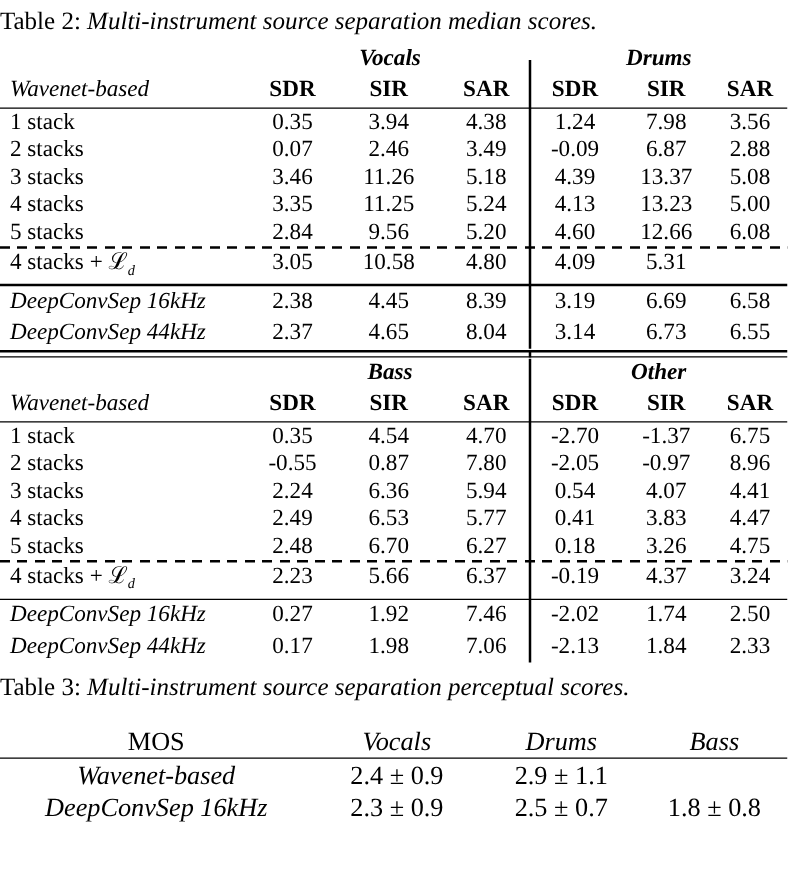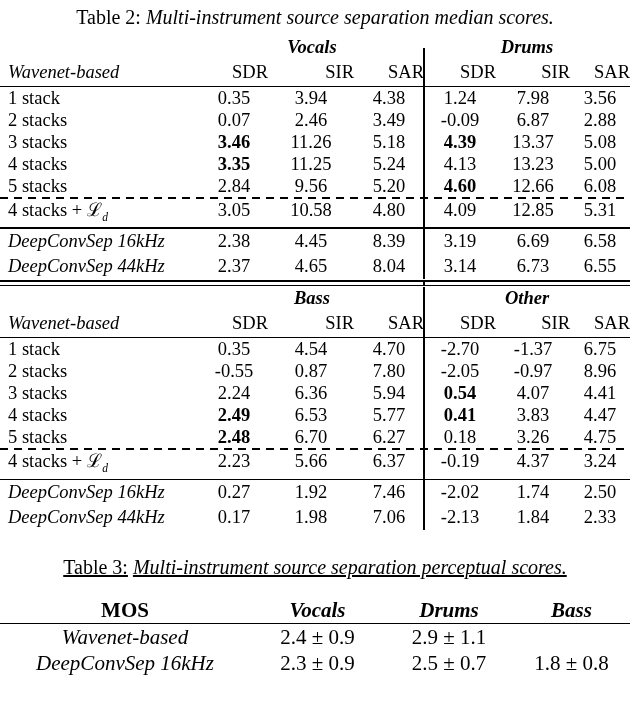--- a/index.html
+++ b/index.html
@@ -7,61 +7,61 @@
   body {
     width: 630px; height: 704px;
     color: #000000;
     font-family: "Liberation Serif", "DejaVu Serif", serif;
     overflow: hidden;
     position: relative;
   }
   .page { padding-top: 5px; }
 
   
-  .caption { text-align: center; font-size: 20px; line-height: 24px; white-space: nowrap; }
+  .caption { text-align: left; font-size: 20px; line-height: 24px; white-space: nowrap; }
   .caption .cap-text { font-style: italic; margin-left: 5px; }
 
   
   .t2 { margin-top: 7px; }
   .t2-section { position: relative; }
   .t2-row {
     display: grid;
     grid-template-columns: 200px 68px 86px 70px 72px 74px 60px;
     line-height: 22px; font-size: 18.5px;
   }
   .t2-group { grid-template-columns: 200px 224px 206px; }
   .t2-span { text-align: center; font-weight: bold; font-style: italic; }
   .t2-head { line-height: 28px; border-bottom: 1.6px solid #000; }
-  .t2-head .t2-cell { font-weight: normal; text-align: right; }
+  .t2-head .t2-cell { font-weight: bold; }
   .t2-label { padding-left: 8px; text-align: left; white-space: nowrap; }
   .t2-cell { text-align: center; white-space: nowrap; }
   .t2-deep { line-height: 25px; }
   .italic { font-style: italic; }
-  .bold { font-weight: bold; }
+  .bold { font-weight: normal; }
   sub.subscript { font-size: 0.62em; font-style: italic; }
 
   
   .rule.solid { height: 1.6px; background: #000; }
   .rule.dashed {
     height: 1.8px;
     background: repeating-linear-gradient(90deg, #000 0 8px, transparent 8px 14px);
   }
 
   
   .vline { position: absolute; left: 423px; width: 1.7px; top: 0; bottom: 0; background: #000; }
   .vline-s1 { top: 12px; }
 
   
   .double-rule { position: relative; margin: 1px 0; }
   .dr-line { height: 1.5px; background: #000; }
   .dr-gap { height: 3px; }
   .double-rule .vline { top: 0; bottom: 0; }
 
   
-  .caption-3 { margin-top: 25px; text-decoration: underline; }
+  .caption-3 { margin-top: 8px; }
   .t3 { margin-top: 19px; }
   .t3-row {
     display: grid;
     grid-template-columns: 250px 135px 128px 117px;
     line-height: 26px; font-size: 21px;
   }
   .t3-head { line-height: 25px; border-bottom: 1.6px solid #000; }
   .t3-cell { text-align: center; white-space: nowrap; }
 </style>
 </head>
@@ -135,21 +135,20 @@
           <div class="t2-cell">12.66</div>
           <div class="t2-cell">6.08</div>
         </div>
         <div class="rule dashed"></div>
         <div class="t2-row">
           <div class="t2-label"><span>4 stacks + ℒ</span><sub class="subscript">d</sub></div>
           <div class="t2-cell">3.05</div>
           <div class="t2-cell">10.58</div>
           <div class="t2-cell">4.80</div>
           <div class="t2-cell">4.09</div>
-          <div class="t2-cell">12.85</div>
           <div class="t2-cell">5.31</div>
         </div>
         <div class="rule solid"></div>
         <div class="t2-row t2-deep">
           <div class="t2-label italic"><span>DeepConvSep 16kHz</span></div>
           <div class="t2-cell">2.38</div>
           <div class="t2-cell">4.45</div>
           <div class="t2-cell">8.39</div>
           <div class="t2-cell">3.19</div>
           <div class="t2-cell">6.69</div>

